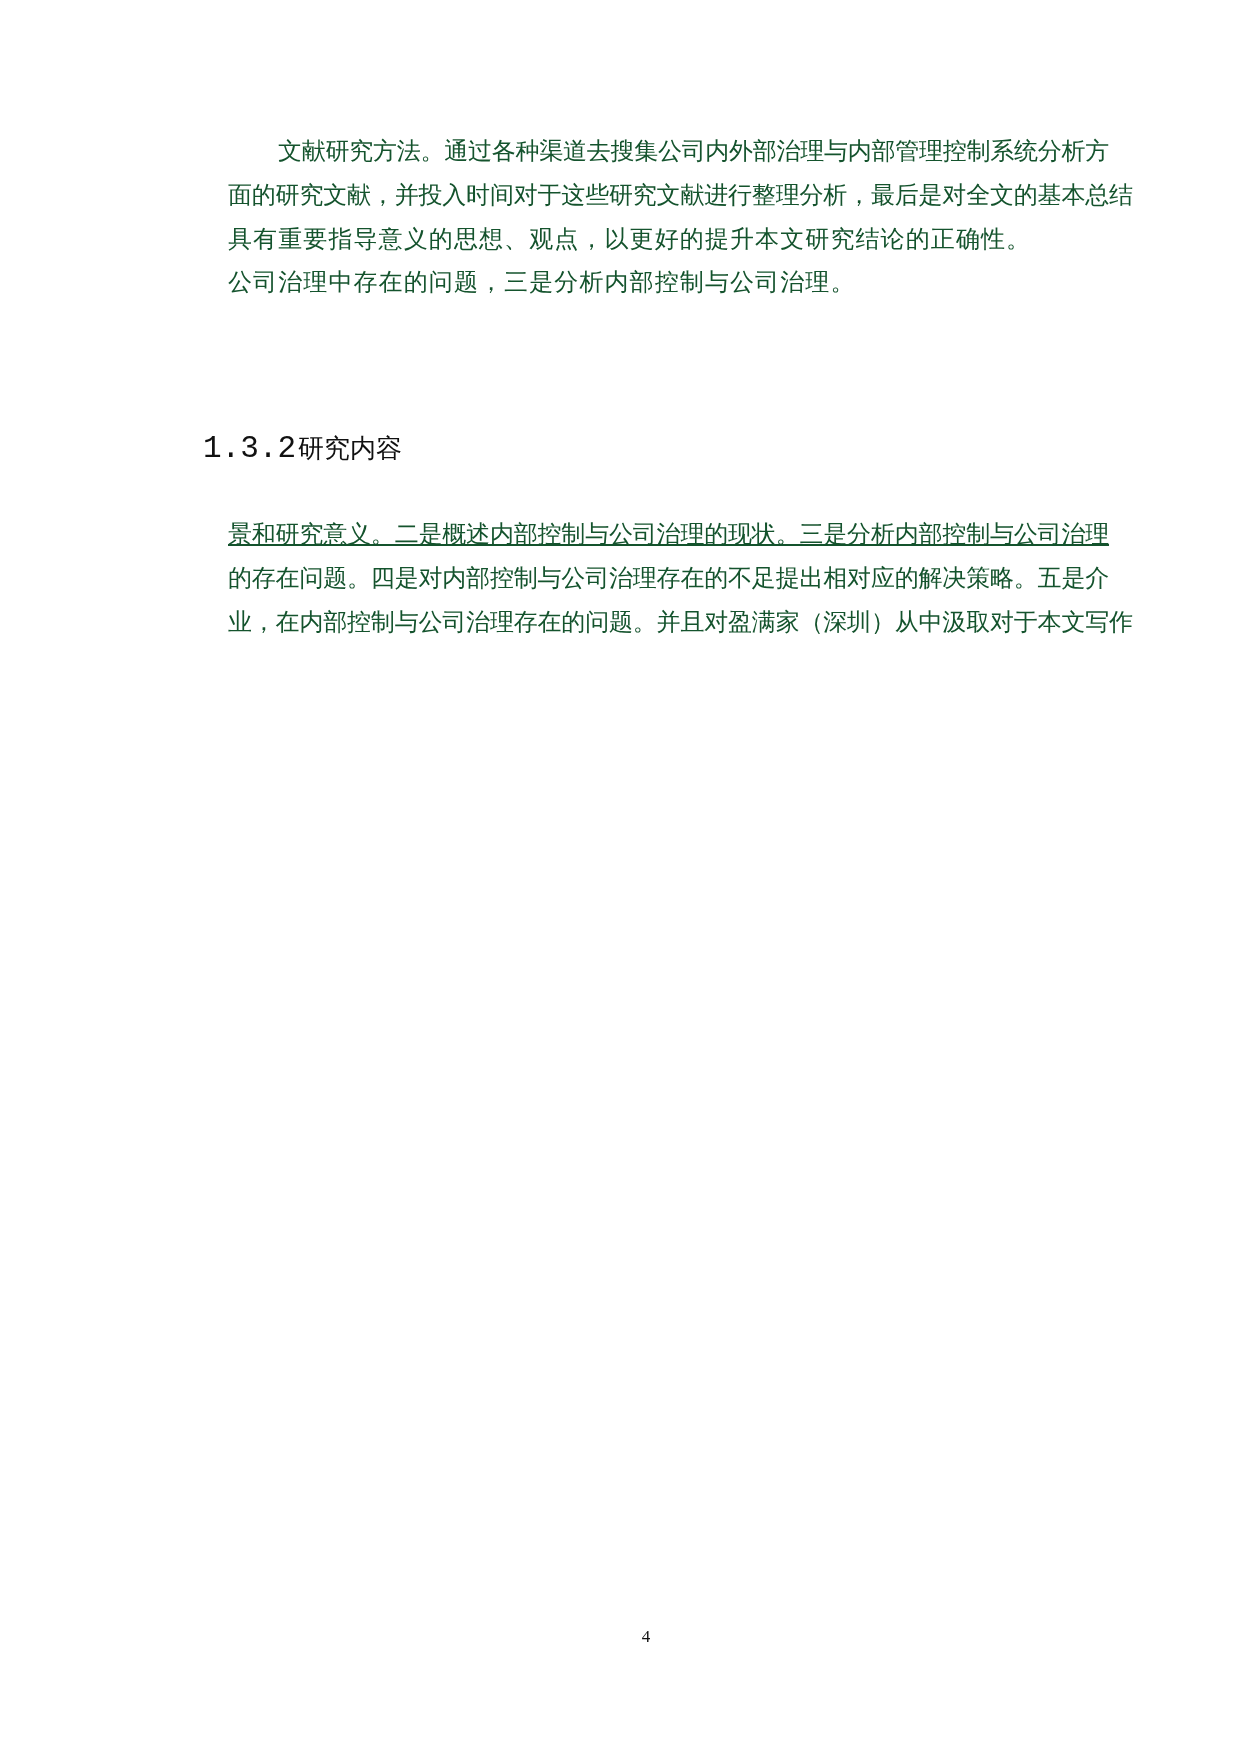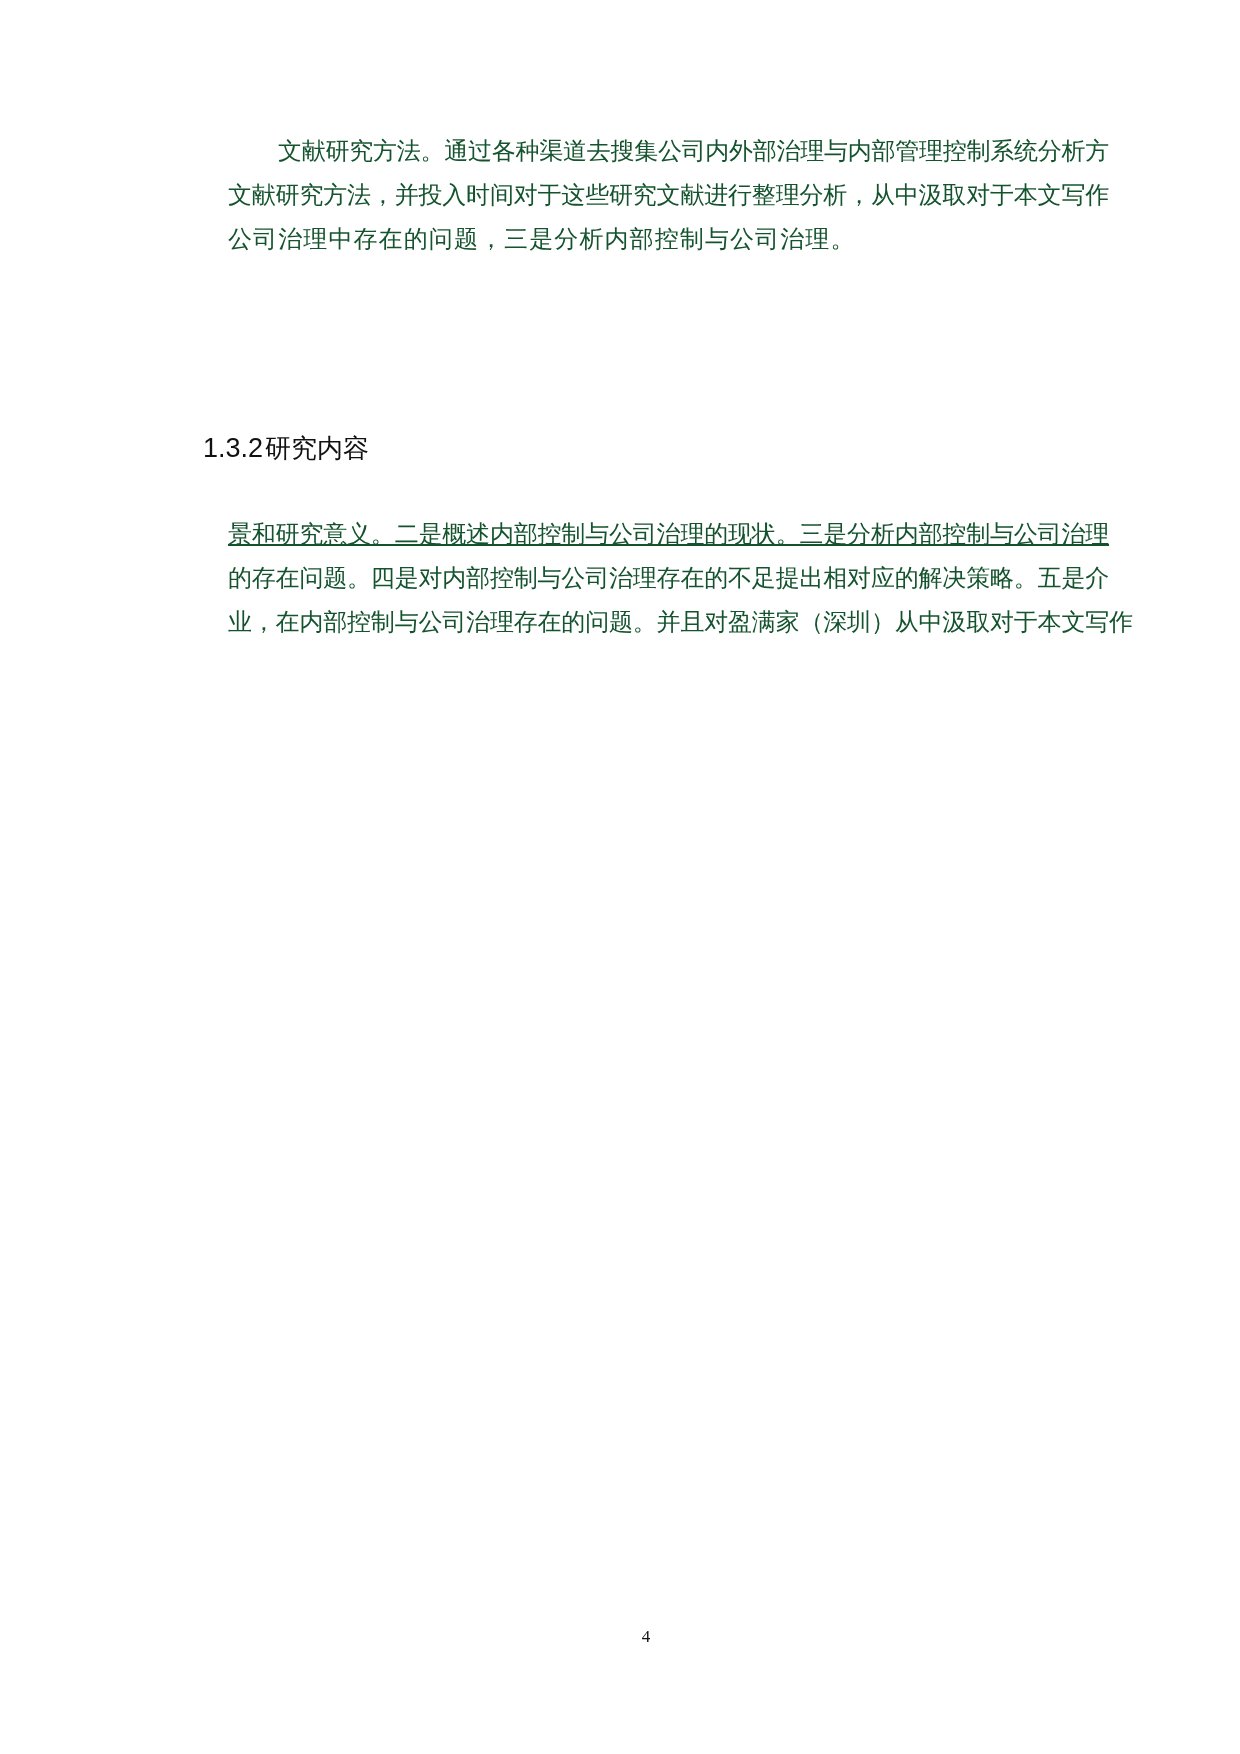--- a/index.html
+++ b/index.html
@@ -13,35 +13,36 @@
     text-align: justify;
   }
   .para { margin: 0; text-indent: 50px; text-align: justify; }
   .line { display: block; white-space: nowrap; text-align: justify; text-align-last: justify; }
   .line.last { text-align-last: left; }
   .heading {
     position: absolute; left: 203px; top: 428px;
     font-family: "DejaVu Sans", "Liberation Sans", sans-serif;
     font-size: 26px; line-height: 40px; color: #111111;
   }
-  .heading .num { font-family: Liberation Sans, sans-serif; font-size: 27px; margin-right: 2px; margin-top: 25px; }
+  .heading .num { font-family: Liberation Mono, monospace; font-size: 31px; margin-right: 2px; margin-top: 25px; }
   .page-number {
     position: absolute; left: 0; width: 1292px; top: 1627px; text-align: center;
     font-family: "Liberation Serif", "DejaVu Serif", serif; font-size: 17px; color: #111;
   }
 </style>
 </head>
 <body>
 
 <div class="page">
 
   <div class="text-block" style="top:130px;">
     <div class="para">
       <span class="line" style="padding-left: 50px; width: 881px; letter-spacing: -0.257143px; display: block;">文献研究方法。通过各种渠道去搜集公司内外部治理与内部管理控制系统分析方</span>
-      <span class="line" style="width: 931px; letter-spacing: -0.189189px; display: block;">文献研究方法，并投入时间对于这些研究文献进行整理分析，从中汲取对于本文写作</span>
+      <span class="line" style="width: 931px; letter-spacing: -0.189189px; display: block;">面的研究文献，并投入时间对于这些研究文献进行整理分析，最后是对全文的基本总结</span>
+      <span class="line last">具有重要指导意义的思想、观点，以更好的提升本文研究结论的正确性。</span>
     </div>
     <div class="para">
       <span class="line last">公司治理中存在的问题，三是分析内部控制与公司治理。</span>
     </div>
   </div>
 
   <div class="heading">
     <span class="num">1.3.2</span><span>研究内容</span>
   </div>
 

